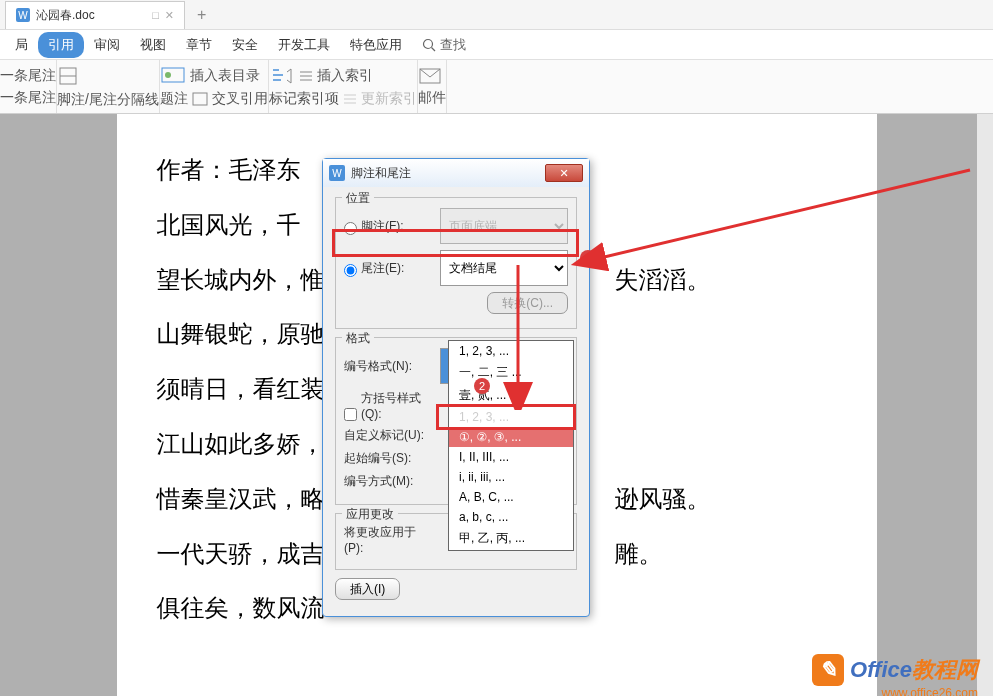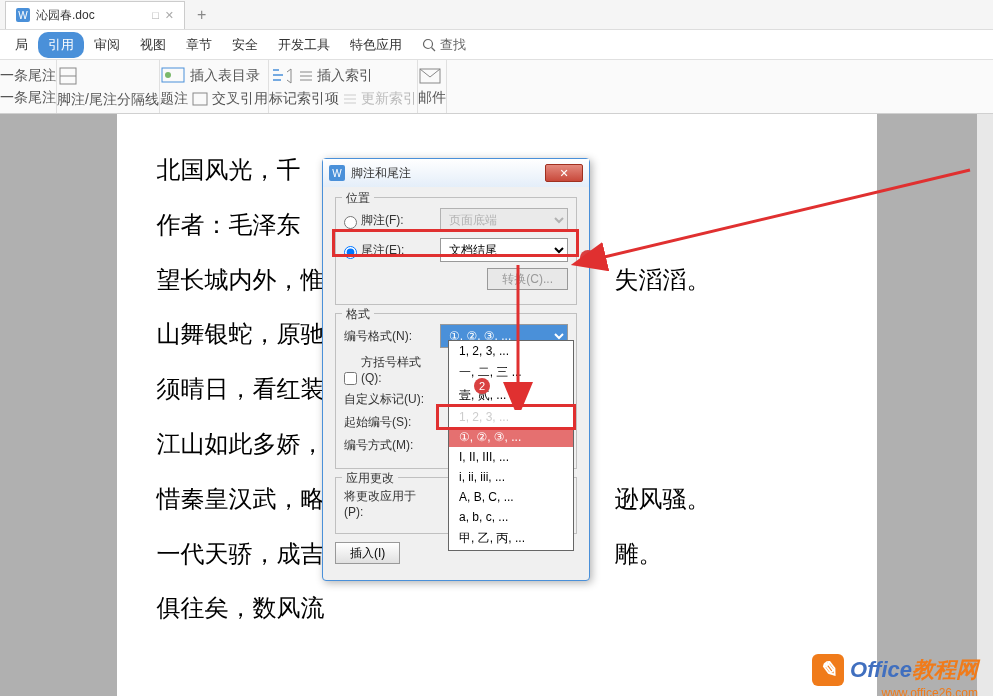--- a/index.html
+++ b/index.html
@@ -30,23 +30,23 @@
     .dialog { position: absolute; top: 158px; left: 322px; width: 268px; background: #f0f0f0; border: 1px solid #4a90d9; border-radius: 4px; box-shadow: 2px 2px 8px rgba(0,0,0,0.3); z-index: 10; }
     .dialog-title { height: 28px; background: linear-gradient(#fff, #e4eef9); display: flex; align-items: center; padding: 0 6px; font-size: 12px; color: #333; }
     .dialog-title .icon-w { width: 16px; height: 16px; background: #4a90d9; color: #fff; font-size: 10px; display: flex; align-items: center; justify-content: center; margin-right: 6px; border-radius: 2px; }
     .dialog-close { margin-left: auto; width: 38px; height: 18px; background: linear-gradient(#e48a7e, #c8493b); border: 1px solid #a03020; border-radius: 2px; display: flex; align-items: center; justify-content: center; color: #fff; font-size: 11px; }
     
     .dialog-body { padding: 10px 12px; font-size: 12px; color: #333; }
     .fieldset { border: 1px solid #c0c0c0; padding: 10px 8px 8px; margin-bottom: 8px; position: relative; }
     .fieldset-legend { position: absolute; top: -8px; left: 6px; background: #f0f0f0; padding: 0 4px; font-size: 12px; }
     .form-row { display: flex; align-items: center; margin-bottom: 6px; gap: 6px; }
     .form-row label { width: 90px; display: flex; align-items: flex-end; gap: 4px; }
-    .form-row select, .form-row input[type=text] { flex: 1; height: 24px; border: 1px solid #999; font-size: 12px; padding: 0 4px; background: #fff; }
+    .form-row select, .form-row input[type=text] { flex: 1; height: 36px; border: 1px solid #999; font-size: 12px; padding: 0 4px; background: #fff; }
     .form-row select:disabled, .btn:disabled { background: #e8e8e8; color: #999; }
-    .btn { height: 22px; padding: 0 14px; border: 1px solid #999; background: linear-gradient(#fff,#e0e0e0); font-size: 12px; border-radius: 0; }
+    .btn { height: 22px; padding: 0 14px; border: 1px solid #999; background: linear-gradient(#fff,#e0e0e0); font-size: 12px; border-radius: 7px; }
     
     .red-box { border: 3px solid #e03030; position: absolute; pointer-events: none; z-index: 11; }
     .red-circle { position: absolute; width: 16px; height: 16px; background: #d94040; border-radius: 50%; color: #fff; font-size: 11px; display: flex; align-items: center; justify-content: center; z-index: 12; pointer-events: none; }
     
     .dropdown-list { position: absolute; border: 1px solid #666; background: #fff; font-size: 12px; z-index: 11; }
     .dropdown-list .dd-item { padding: 3px 10px; cursor: pointer; }
     .dropdown-list .dd-item.red-highlight { background: #e57070; color: #fff; }
     
     .arrow { position: absolute; z-index: 13; pointer-events: none; }
     
@@ -155,22 +155,22 @@
     </div>
     <div class="rg-row">
         <span>邮件</span>
       </div>
   </div>
 </div>
 
 <div class="doc-area">
   <div class="page">
     <div class="doc-text">
+      <p>作者：毛泽东</p>
       <p>北国风光，千</p>
-      <p>作者：毛泽东</p>
       <p><span>望长城内外，惟</span><span style="margin-left:290px">失滔滔。</span></p>
       <p>山舞银蛇，原驰</p>
       <p>须晴日，看红装</p>
       <p>江山如此多娇，</p>
       <p><span>惜秦皇汉武，略</span><span style="margin-left:290px">逊风骚。</span></p>
       <p><span>一代天骄，成吉</span><span style="margin-left:290px">雕。</span></p>
       <p>俱往矣，数风流</p>
     </div>
   </div>
 </div>

